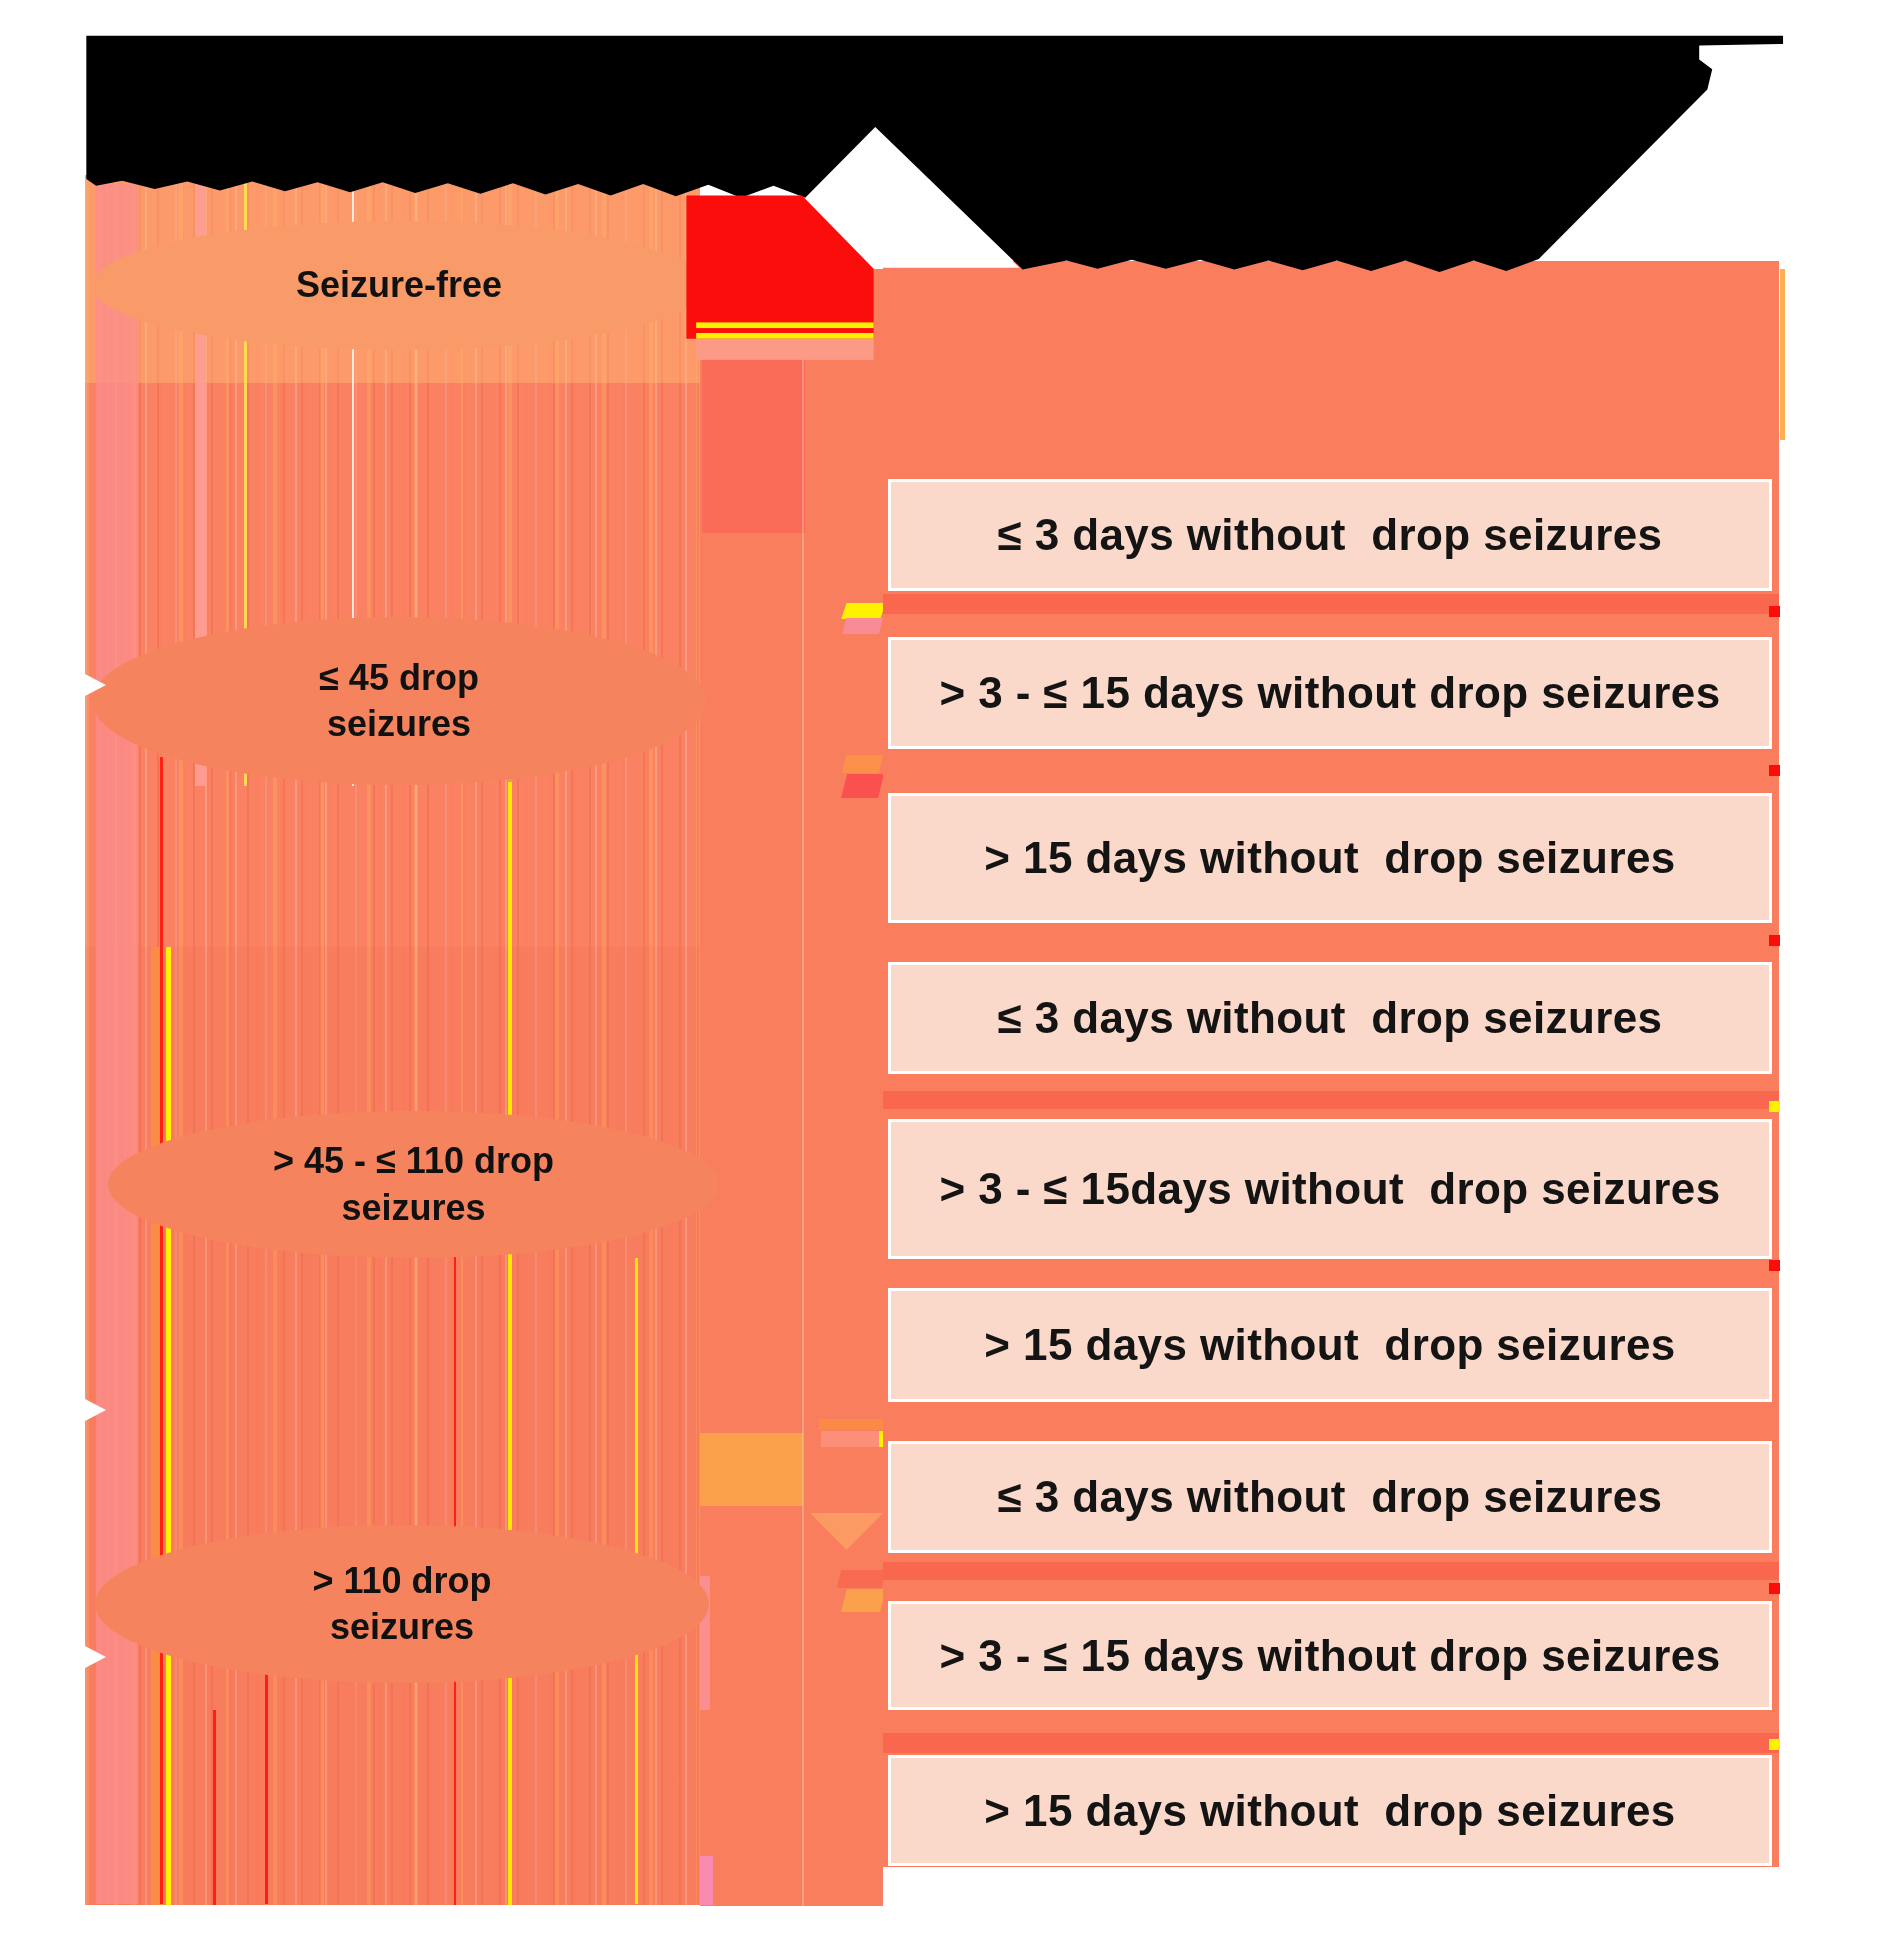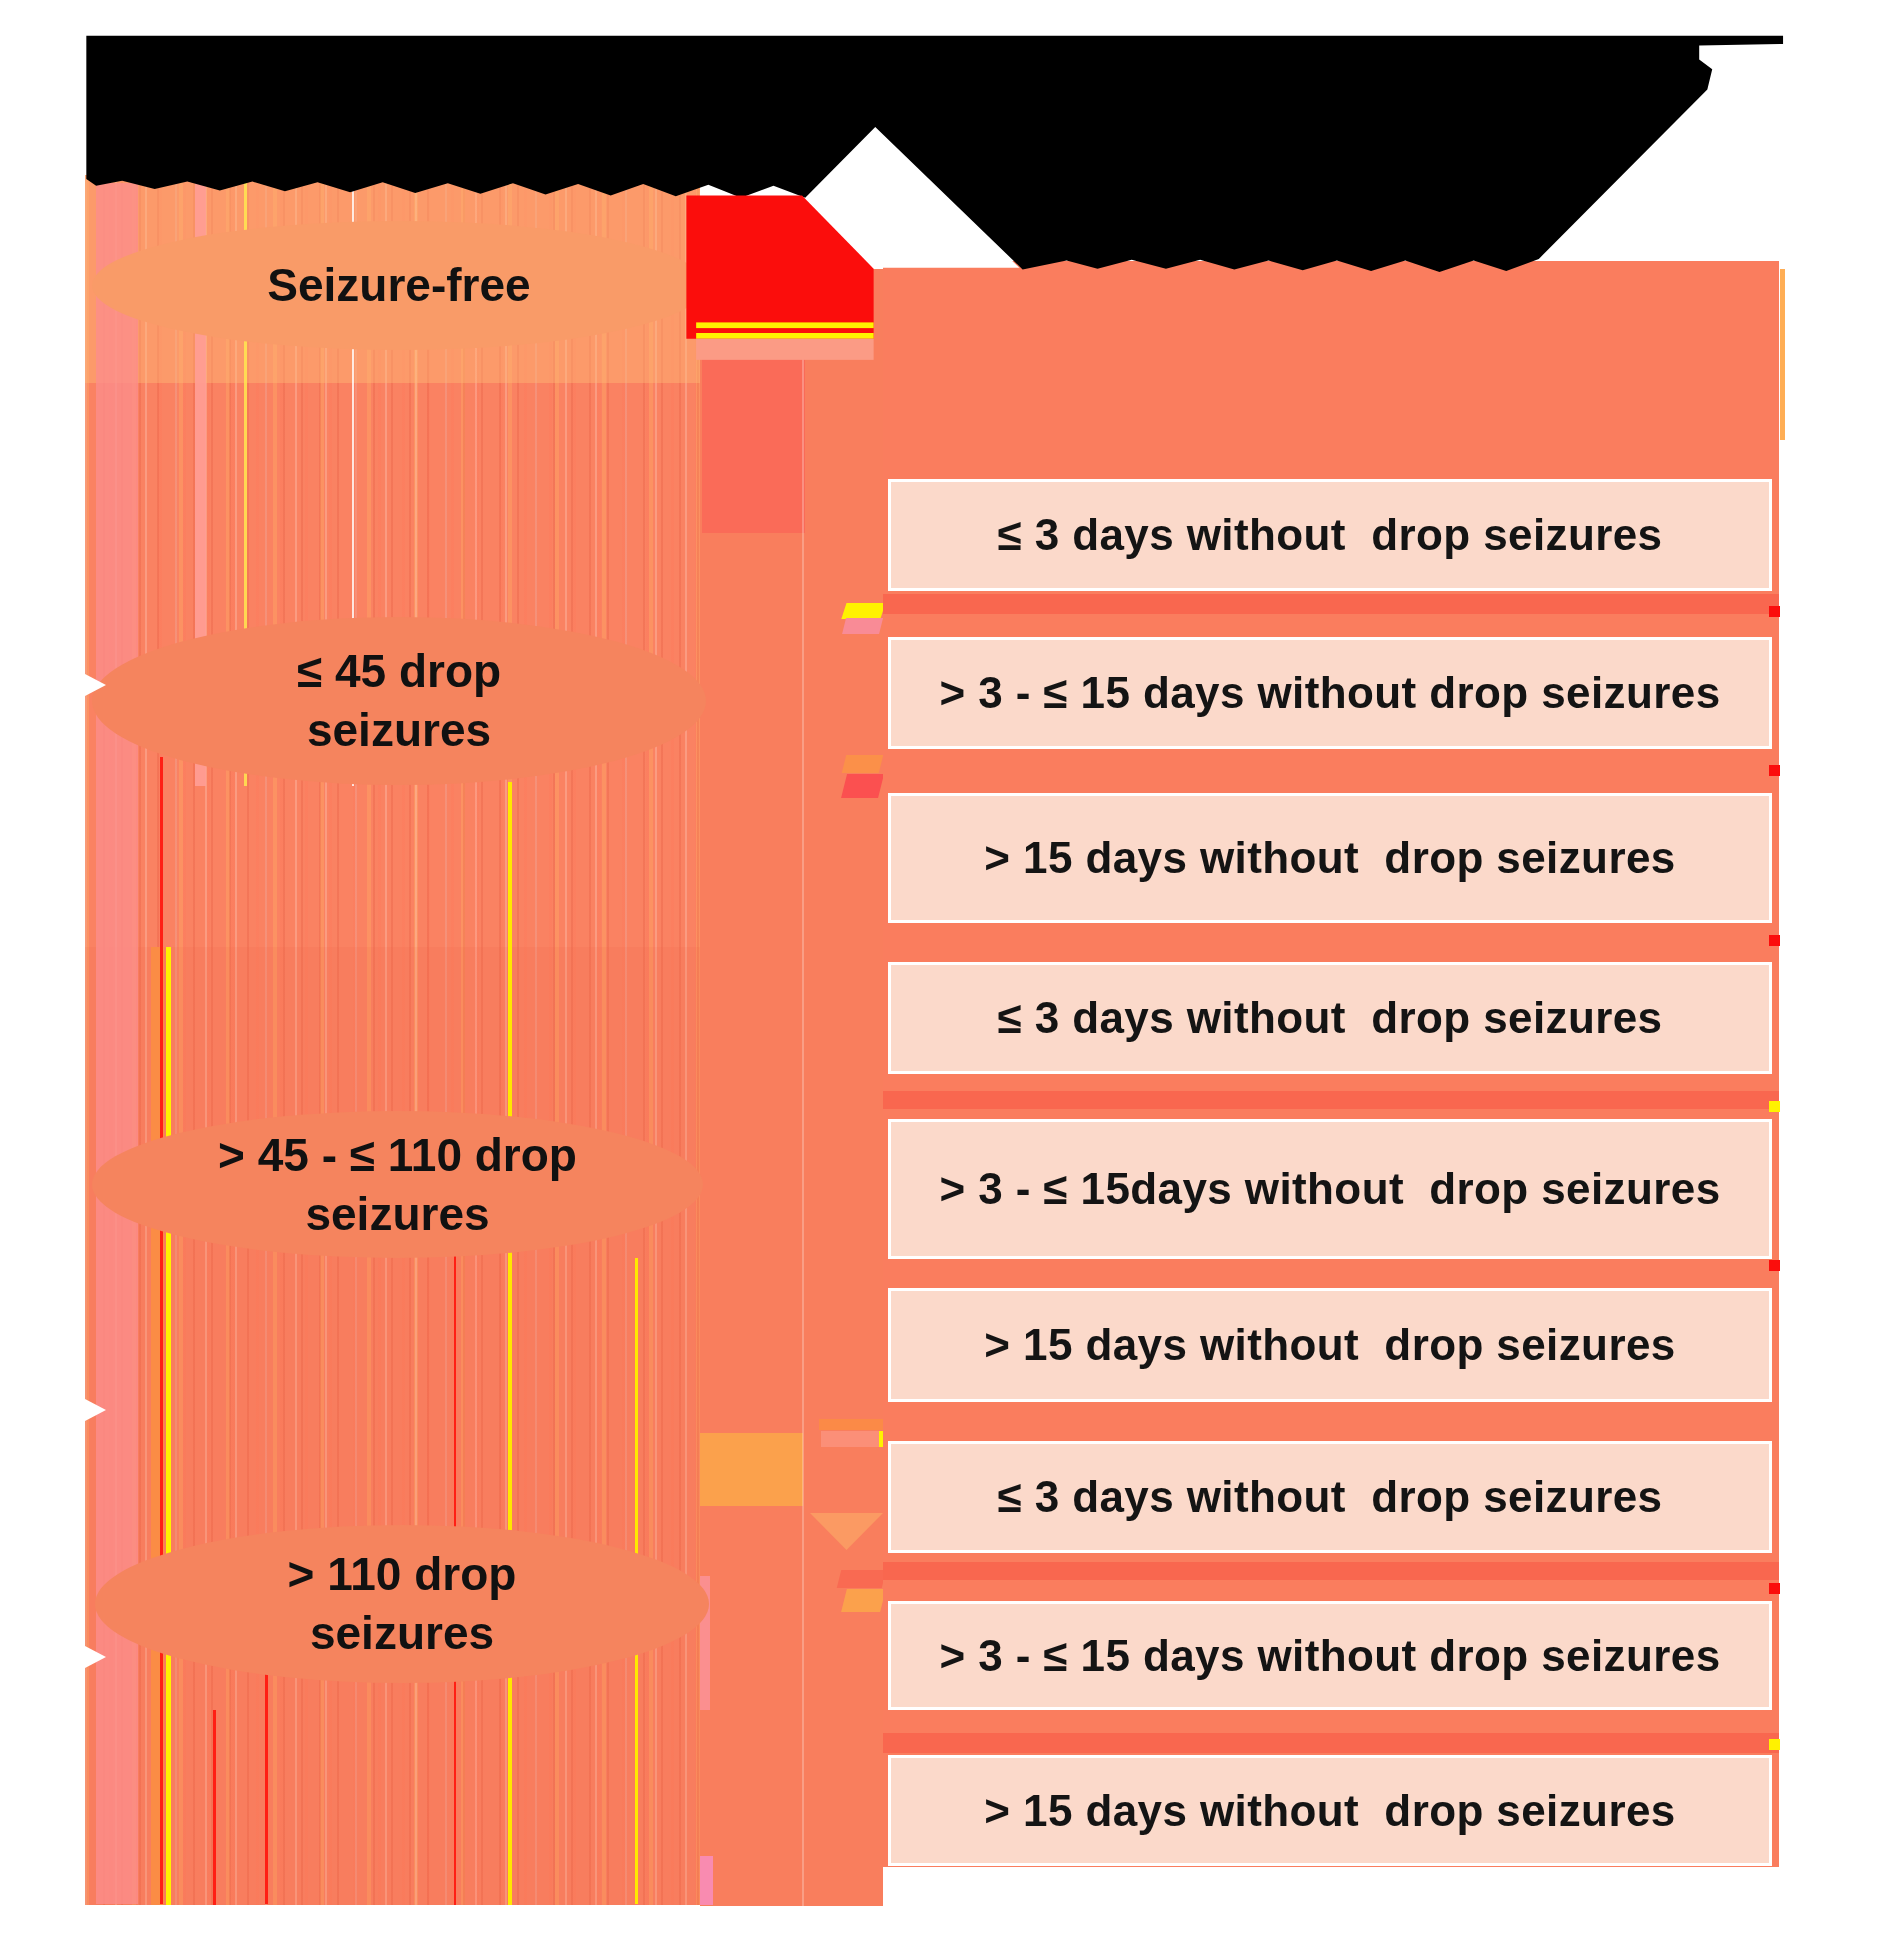--- a/index.html
+++ b/index.html
@@ -31,25 +31,25 @@
     display:flex; align-items:center; justify-content:center;
     font-size:44px; font-weight:700; color:#141414; white-space:pre; letter-spacing:0.4px;
   }
   .b1{top:479px;height:112px}.b2{top:637px;height:112px}.b3{top:793px;height:130px}
   .b4{top:962px;height:112px}.b5{top:1119px;height:140px}.b6{top:1288px;height:114px}
   .b7{top:1441px;height:112px}.b8{top:1601px;height:109px}.b9{top:1755px;height:111px}
   
   .ellipse{
     position:absolute; border-radius:50%;
     display:flex; flex-direction:column; align-items:center; justify-content:center;
-    font-size:46px; font-weight:700; color:#111111; line-height:1.28; text-align:center; white-space:pre;
+    font-size:36px; font-weight:700; color:#111111; line-height:1.28; text-align:center; white-space:pre;
   }
   .e1{left:92px; top:221px; width:614px; height:129px; background:#F99B68;}
   .e2{left:92px; top:617px; width:614px; height:168px; background:#F5845E;}
-  .e3{left:92px; top:1111px; width:611px; height:147px; background:#F5845E;}
+  .e3{left:108px; top:1111px; width:611px; height:147px; background:#F5845E;}
   .e4{left:95px; top:1525px; width:614px; height:158px; background:#F5845E;}
   
   .notch-right{position:absolute; width:0; height:0; border-style:solid;
     border-width:11.4px 0 11.4px 21px; border-color:transparent transparent transparent #ffffff;}
   
   .overlay{position:absolute; left:0; top:0; width:1893px; height:1954px; pointer-events:none;}
 </style>
 </head>
 <body>
 

